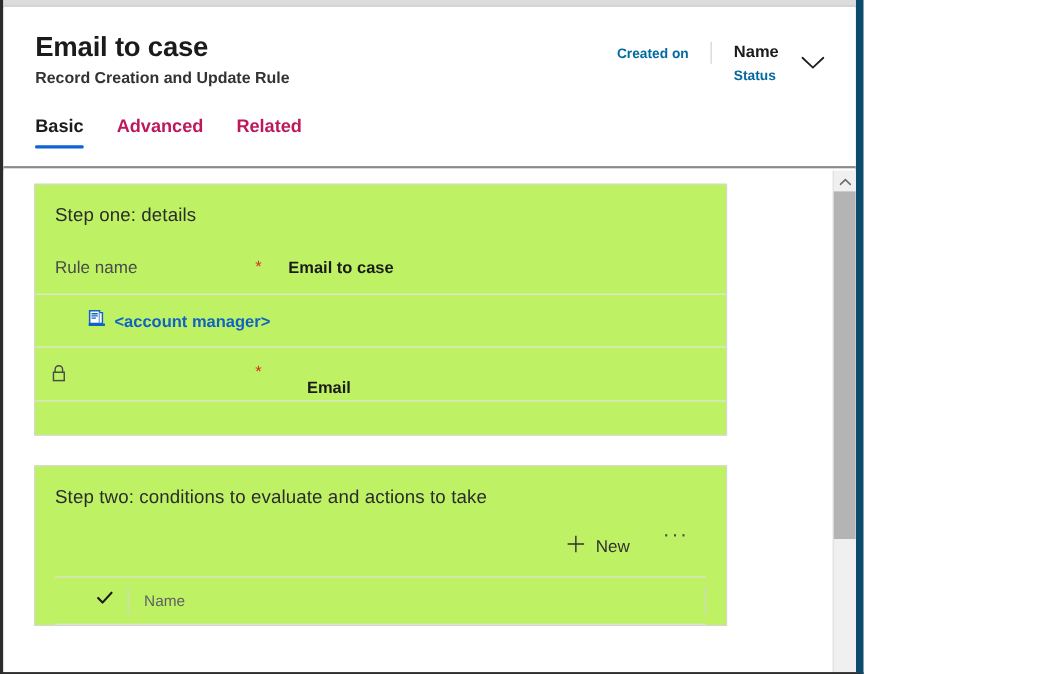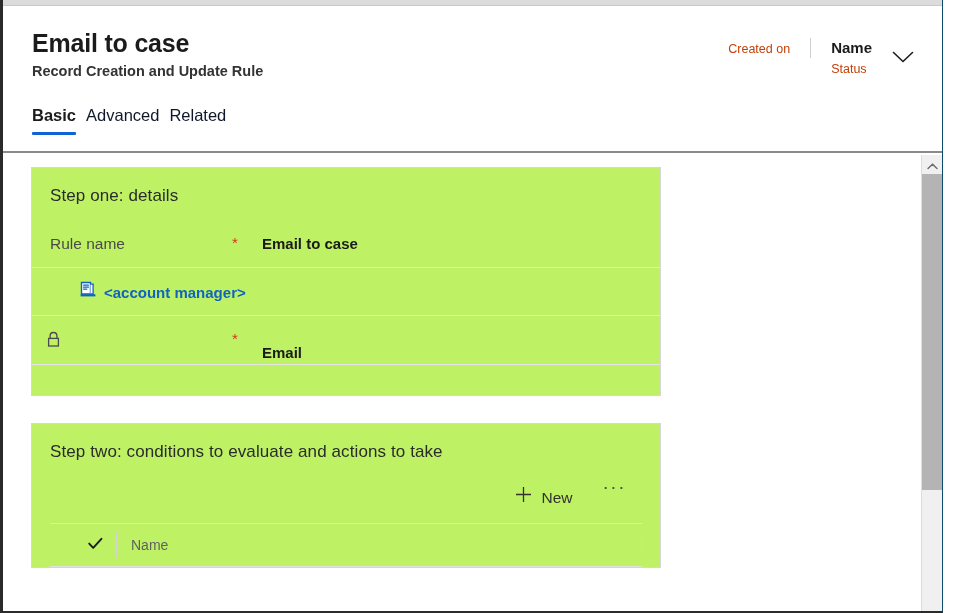--- a/index.html
+++ b/index.html
@@ -9,25 +9,25 @@
     width: 959px;
     height: 613px;
     overflow: hidden;
     background: #ffffff;
     font-family: "Liberation Sans", sans-serif;
     -webkit-font-smoothing: antialiased;
   }
 
   .app-frame {
     position: relative;
-    width: 943px;
+    width: 785px;
     height: 613px;
     background: #ffffff;
     border-left: 3px solid #2b2b2b;
-    border-right: 1px solid #0c4a6e;
+    border-right: 7px solid #0c4a6e;
     border-bottom: 2px solid #2b2b2b;
     overflow: hidden;
   }
 
   
   .chrome-strip {
     position: absolute;
     top: 0; left: 0; right: 0;
     height: 6px;
     background: #dcdcdc;
@@ -86,22 +86,22 @@
   .meta-cell.status  { padding-left: 20px; padding-right: 14px; }
 
   .meta-value {
     font-size: 15px;
     font-weight: 700;
     color: #1b1b1b;
     line-height: 20px;
   }
   .meta-label {
     font-size: 12.5px;
-    font-weight: 400;
-    color: #c2410c;
+    font-weight: 700;
+    color: #0369a1;
     line-height: 18px;
     margin-top: 2px;
   }
 
   .chevron-btn {
     width: 34px;
     height: 34px;
     margin-top: 2px;
     display: flex;
     align-items: center;
@@ -109,29 +109,29 @@
     background: transparent;
     border: none;
     cursor: pointer;
   }
   .chevron-btn svg { display: block; }
 
   
   .tabs {
     display: flex;
     align-items: flex-end;
-    gap: 10px;
+    gap: 30px;
     padding: 0 0 0 29px;
     margin-top: 23px;
   }
   .tab {
     position: relative;
     font-size: 16.5px;
-    color: #0f172a;
-    font-weight: 400;
+    color: #be185d;
+    font-weight: 700;
     line-height: 22px;
     padding-bottom: 9px;
     cursor: pointer;
     background: none;
     border: none;
     font-family: inherit;
     white-space: nowrap;
   }
   .tab.active { font-weight: 700; color: #1b1b1b; }
   .tab.active::after {
@@ -226,21 +226,21 @@
     display: flex;
     align-items: center;
     gap: 8px;
     min-height: 34px;
   }
   .field-value.link {
     font-weight: 700;
     color: #1163c2;
     cursor: pointer;
   }
-  .field-value.tall { padding-top: 26px; }
+  .field-value.tall { padding-top: 26px; margin-left: 17px; }
 
   .card-pad-bottom { height: 30px; }
 
   
   .card.step-two { margin-top: 27px; }
 
   .grid-toolbar {
     display: flex;
     align-items: flex-start;
     justify-content: flex-end;

